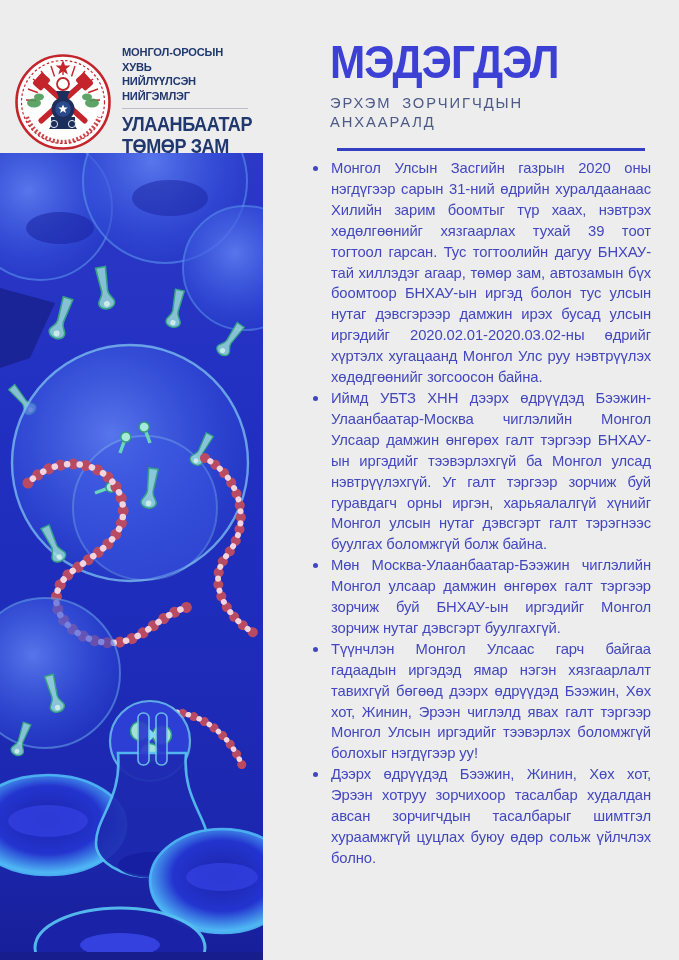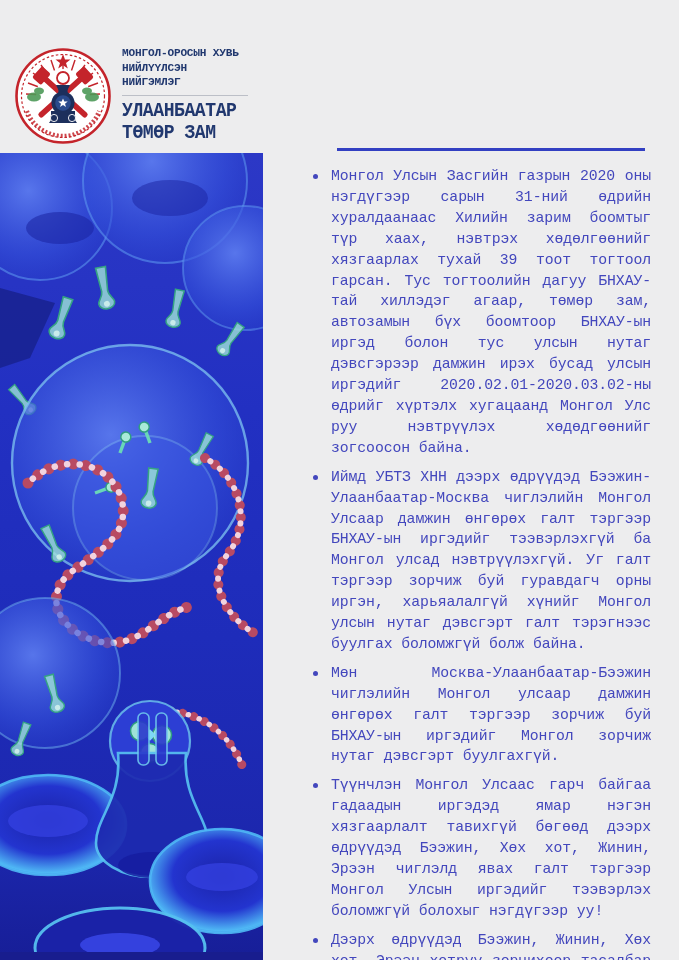--- a/index.html
+++ b/index.html
@@ -1,20 +1,20 @@
 <!DOCTYPE html>
 <html><head>
 <meta charset="utf-8">
 <style>
   * { margin:0; padding:0; box-sizing:border-box; }
   html,body { background:#d8d8da; }
   .page {
     position:relative; width:679px; height:960px; margin:0 auto;
     background:#ededee; overflow:hidden;
-    font-family:Liberation Mono, monospace;
+    font-family:Liberation Sans, sans-serif;
   }
 
   
   .brand { position:absolute; left:13px; top:45px; display:flex; align-items:center; gap:9px; }
   .brand-logo { width:100px; height:100px; flex:0 0 auto; }
   .brand-text { width:134px; }
   .org-small {
     font-size:11.6px; font-weight:bold; color:#21386f; line-height:14.5px;
     white-space:pre-line; letter-spacing:-0.2px;
     transform:scaleX(.96); transform-origin:left center;
@@ -42,21 +42,21 @@
   
   .photo { position:absolute; left:0; top:153px; width:263px; height:807px; }
   .photo svg { display:block; width:100%; height:100%; }
 
   
   .notice { position:absolute; left:311px; top:158px; width:340px; }
   .notice ul { list-style:none; }
   .notice li {
     position:relative; padding-left:20px;
     font-size:14.8px; line-height:20.9px; color:#4347bd;
-    text-align:justify; letter-spacing:-0.1px;margin-top:8px;
+    text-align:justify; letter-spacing:-0.1px;
   }
   .notice li::before {
     content:""; position:absolute; left:2px; top:8px;
     width:5px; height:5px; border-radius:50%; background:#4347bd;
   }
 </style>
 </head>
 <body>
 
 <div class="page">
@@ -119,20 +119,25 @@
     </svg>
     <div class="brand-text">
       <div class="org-small">МОНГОЛ-ОРОСЫН ХУВЬ
 НИЙЛҮҮЛСЭН НИЙГЭМЛЭГ</div>
       <div class="org-divider"></div>
       <div class="org-name">УЛААНБААТАР
 ТӨМӨР ЗАМ</div>
     </div>
   </div>
 
+  <div class="title-block">
+    <h1 class="page-title">МЭДЭГДЭЛ</h1>
+    <div class="page-subtitle">ЭРХЭМ ЗОРЧИГЧДЫН
+АНХААРАЛД</div>
+  </div>
   <div class="title-divider"></div>
 
   <div class="photo">
     <svg viewBox="0 0 263 807" preserveAspectRatio="none">
       <defs>
         <linearGradient id="bg" x1="0" y1="0" x2="0" y2="1">
           <stop offset="0" stop-color="#2c38c6"></stop>
           <stop offset="0.32" stop-color="#2230c2"></stop>
           <stop offset="0.6" stop-color="#1e2cba"></stop>
           <stop offset="0.85" stop-color="#1c27ae"></stop>

